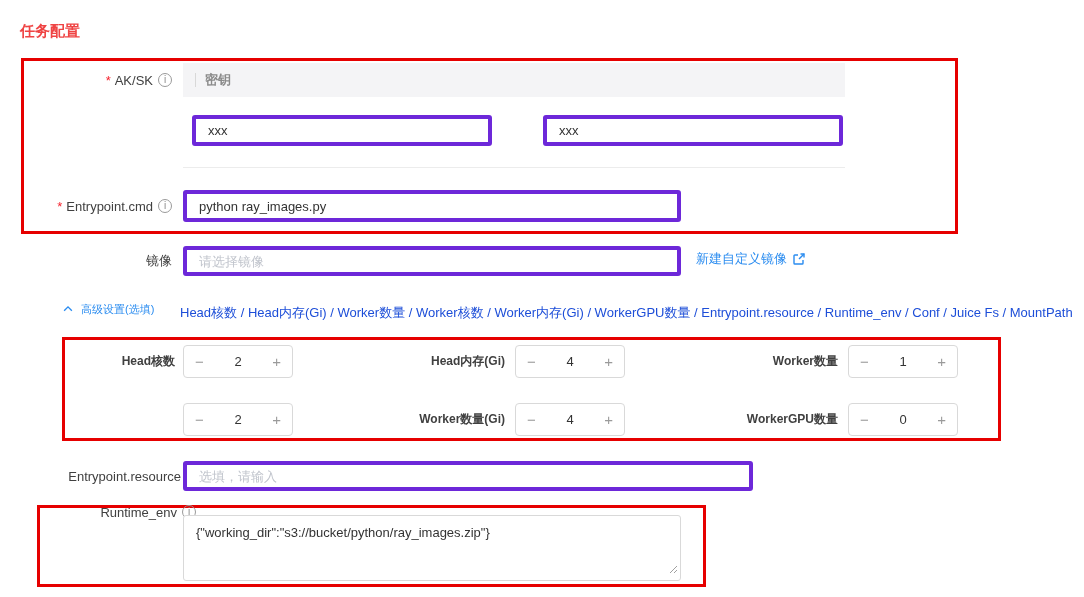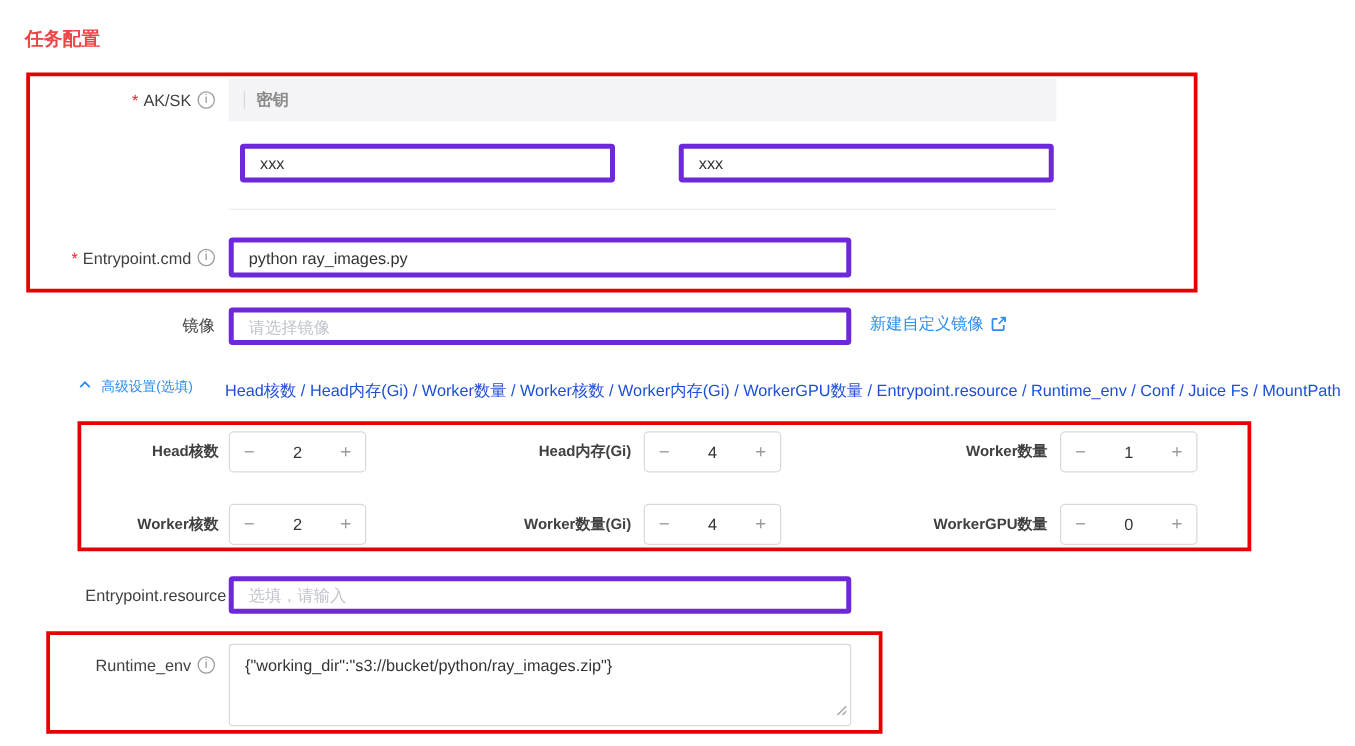--- a/index.html
+++ b/index.html
@@ -41,21 +41,21 @@
   .tinput{
     position:absolute;height:31px;box-sizing:border-box;border:4px solid #6d28d9;border-radius:3px;
     padding:0 12px;font-size:13px;color:#333;background:#fff;outline:none;
     font-family:"Liberation Sans","DejaVu Sans",sans-serif;
   }
   .tinput::placeholder{color:#c0c4cc;opacity:1;}
   .in-ak1{left:192px;top:115px;width:300px;}
   .in-ak2{left:543px;top:115px;width:300px;}
   .in-cmd{left:183px;top:190px;width:498px;height:32px;}
   .in-img{left:183px;top:246px;width:498px;height:30px;}
-  .in-res{left:183px;top:461px;width:498px;height:30px;}
+  .in-res{left:183px;top:461px;width:570px;height:30px;}
 
   .link{
     position:absolute;left:696px;top:250px;display:flex;align-items:center;gap:5px;
     color:#2a8cf0;font-size:13px;cursor:pointer;white-space:nowrap;
   }
   .link svg{display:block;}
 
   .collapse-toggle{
     position:absolute;left:62px;top:302px;display:flex;align-items:center;gap:7px;
     color:#2a8cf0;font-size:11px;cursor:pointer;white-space:nowrap;
@@ -159,21 +159,20 @@
     <span class="step-val">4</span>
     <span class="step-btn">+</span>
   </div>
   <div class="slabel r1 c3l">Worker数量</div>
   <div class="stepper r1 c3s">
     <span class="step-btn">−</span>
     <span class="step-val">1</span>
     <span class="step-btn">+</span>
   </div>
 
-  <div class="slabel r2 c1l">Worker核数</div>
   <div class="stepper r2 c1s">
     <span class="step-btn">−</span>
     <span class="step-val">2</span>
     <span class="step-btn">+</span>
   </div>
   <div class="slabel r2 c2l">Worker数量(Gi)</div>
   <div class="stepper r2 c2s">
     <span class="step-btn">−</span>
     <span class="step-val">4</span>
     <span class="step-btn">+</span>
@@ -184,21 +183,21 @@
     <span class="step-val">0</span>
     <span class="step-btn">+</span>
   </div>
 
   <div class="flabel" style="top:461px;height:30px;padding-left:28px;">
     <span>Entrypoint.resource</span>
     <span class="info-icon">i</span>
   </div>
   <input class="tinput in-res" placeholder="选填，请输入" style="">
 
-  <div class="flabel" style="top:516px;height:32px;">
+  <div class="flabel" style="top:496px;height:32px;padding-left:24px;">
     <span>Runtime_env</span>
     <span class="info-icon">i</span>
   </div>
   <div class="ta-wrap">
     <textarea class="ta" style="">{"working_dir":"s3://bucket/python/ray_images.zip"}</textarea>
     <span class="resize-handle">
       <svg width="9" height="9" viewBox="0 0 9 9" stroke="#a0a0a0" stroke-width="1">
         <line x1="8" y1="1" x2="1" y2="8"></line>
         <line x1="8" y1="5" x2="5" y2="8"></line>
       </svg>

